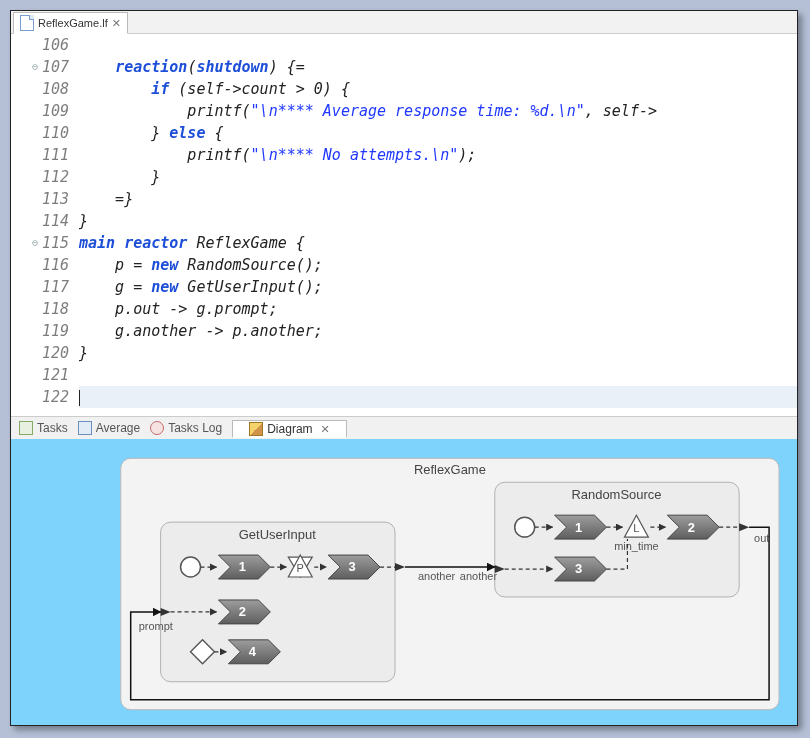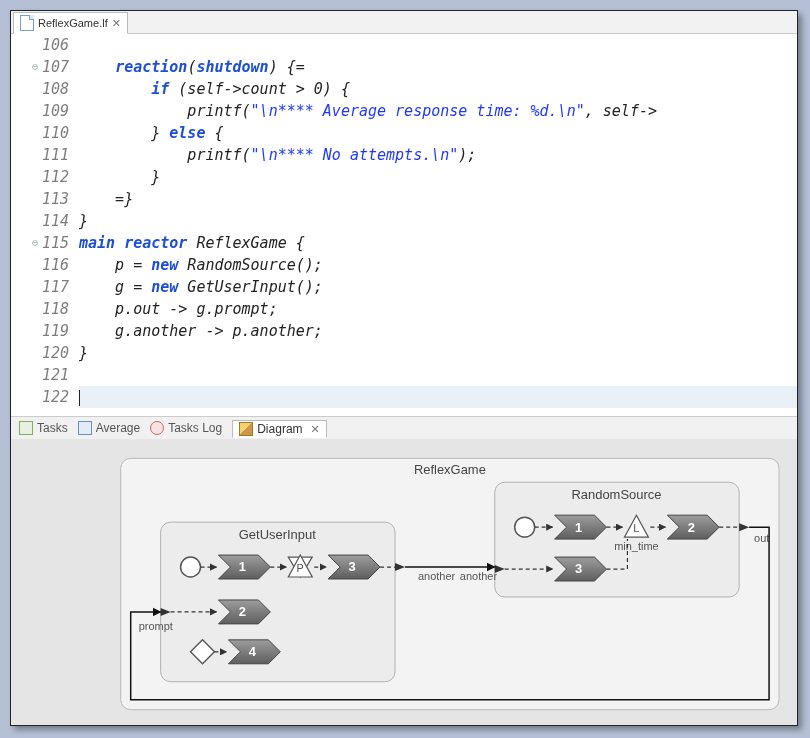--- a/index.html
+++ b/index.html
@@ -105,31 +105,31 @@
     border-top: 1px solid #ccc;
     background: #f1f1f1;
     display: flex;
     align-items: center;
     gap: 10px;
     padding-left: 8px;
     font-size: 12px;
     color:#555;
   }
   .vtab { display:flex; align-items:center; gap:4px; }
-  .vtab.active { background:#fff; border:1px solid #bbb; border-bottom:1px solid #fff; padding:1px 6px; position:relative; top:1px; color:#333;}
+  .vtab.active { background:#fff; border:1px solid #bbb; border-bottom:1px solid #fff; padding:1px 16px; position:relative; top:1px; color:#333;}
   .ico { width:12px; height:12px; display:inline-block; }
   .ico-tasks { background:#e8f0e2; border:1px solid #86a963; }
   .ico-console{ background:#e2ecf7; border:1px solid #6b8fbf; }
   .ico-error { background:#f7e2e2; border:1px solid #c06b6b; border-radius:50%; }
   .ico-diag  { background:linear-gradient(135deg,#f4d36a 50%,#cf944a 50%); border:1px solid #a07722; }
 
   
   .diagram-pane {
     flex: 1 1 auto;
-    background:#e5e5e5;
+    background:#7dd3fc;
     position:relative;
     overflow:hidden;
   }
   svg { width:100%; height:100%; }
   .box   { fill:#f3f3f3; stroke:#b9b9b9; stroke-width:1; rx:10; ry:10; }
   .box2  { fill:#ececec; stroke:#b1b1b1; }
   .title { font-family:sans-serif; font-size:13px; fill:#444; }
   .labsm { font-family:sans-serif; font-size:11px; fill:#555; }
   .react { fill:url(#grad); stroke:#444; stroke-width:1; }
   .rtxt  { font-family:sans-serif; font-size:13px; fill:#fff; font-weight:bold; text-anchor:middle; dominant-baseline:middle;}

